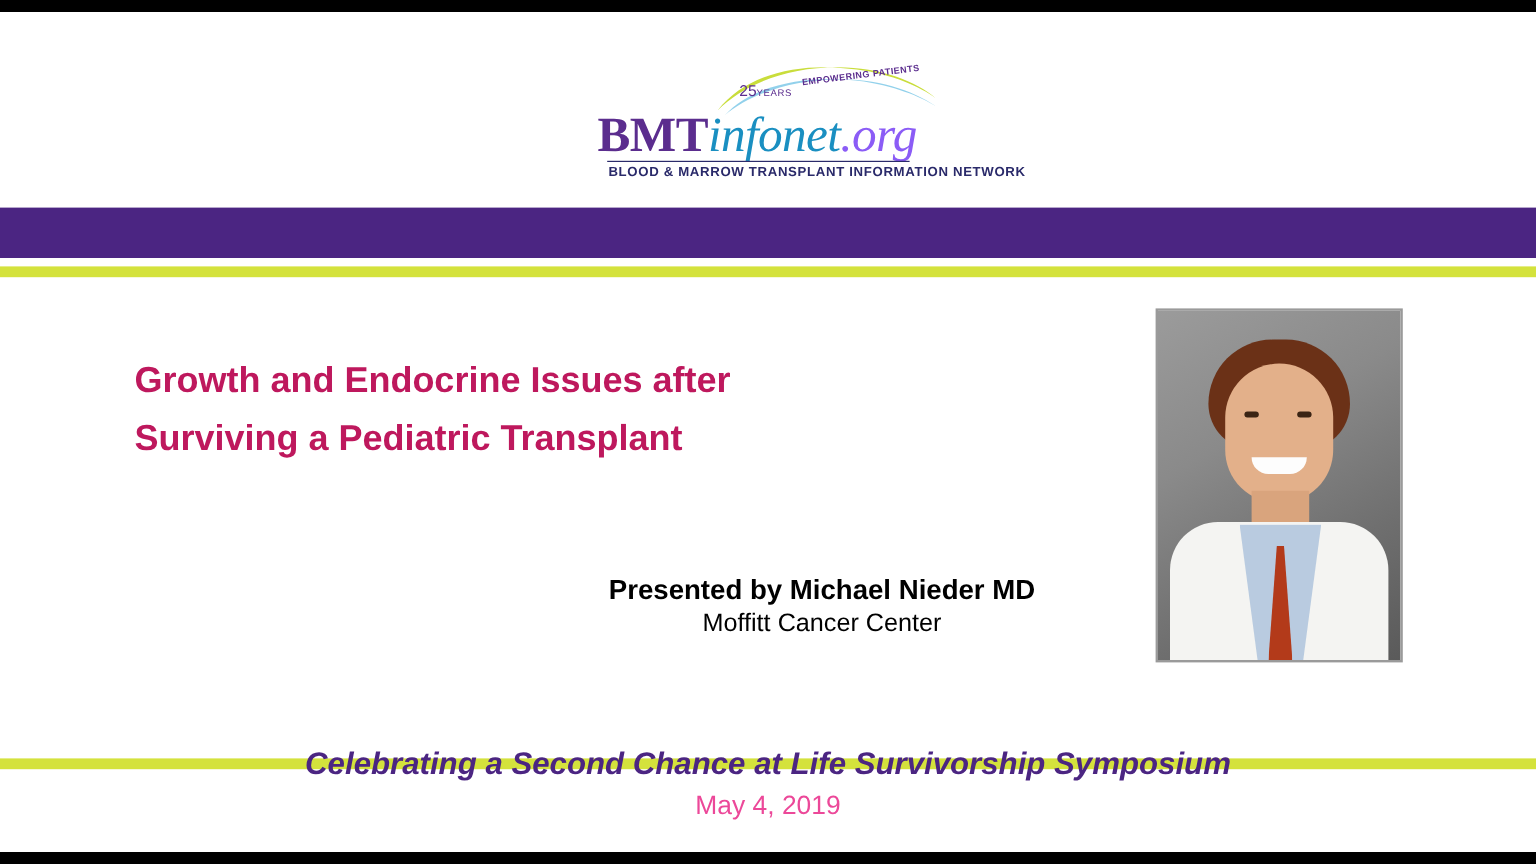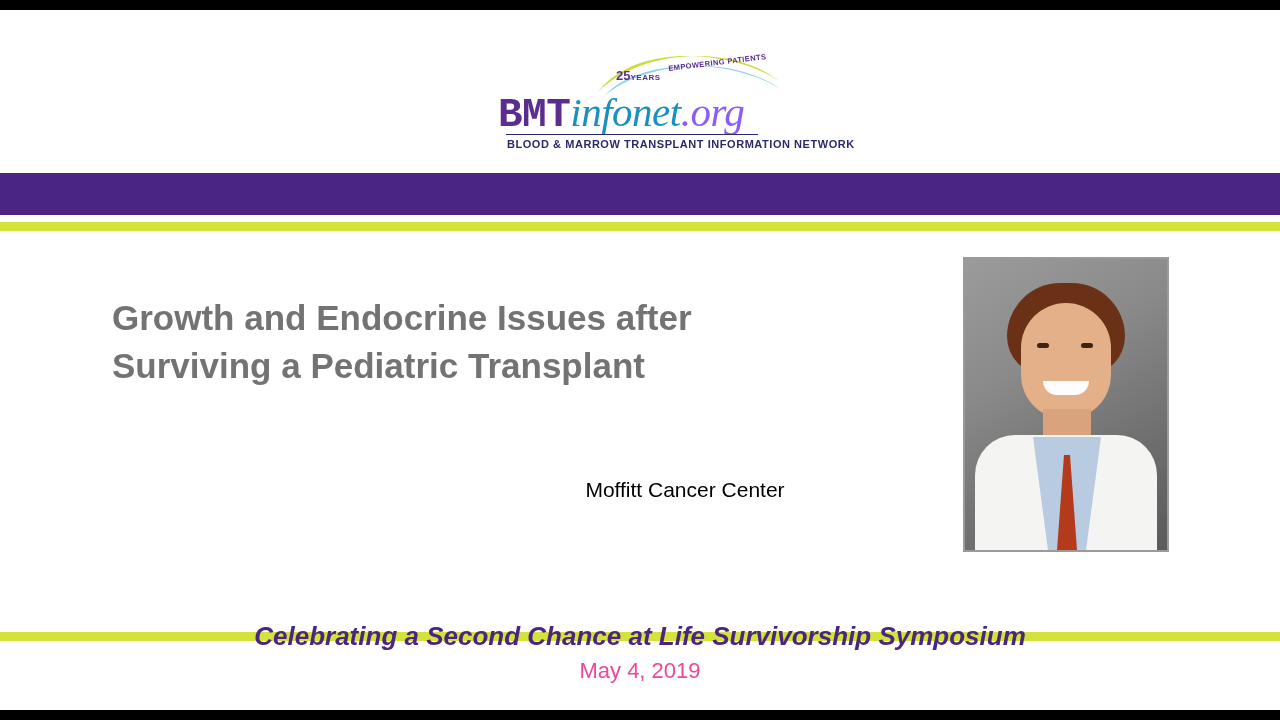--- a/index.html
+++ b/index.html
@@ -54,21 +54,21 @@
   .logo-main {
     position: absolute;
     left: 0;
     top: 36px;
     white-space: nowrap;
     font-size: 40px;
     line-height: 48px;
     letter-spacing: -0.5px;
   }
   .logo-bmt {
-    font-family: Liberation Mono, monospace;
+    font-family: Liberation Serif, serif;
     font-weight: bold;
     color: #5b2d8e;
     font-size: 41px;
   }
   .logo-infonet {
     font-family: "Liberation Serif", serif;
     font-style: italic;
     color: #1a8fc1;
     font-size: 41px;
   }
@@ -76,21 +76,21 @@
     font-family: "Liberation Serif", serif;
     font-style: italic;
     color: #8b5cf6;
     font-size: 41px;
   }
   .logo-years {
     position: absolute;
     left: 118px;
     top: 16px;
     font-size: 13px;
-    font-weight: bold;
+    font-weight: normal;
     color: #5b2d8e;
     letter-spacing: 0px;
   }
   .logo-years .yrs-small {
     font-size: 8px;
     letter-spacing: 0.5px;
   }
   .logo-empower {
     position: absolute;
     left: 170px;
@@ -147,23 +147,23 @@
   }
 
   
   .title-block {
     position: absolute;
     left: 112px;
     top: 284px;
     width: 760px;
   }
   .title-line {
-    font-size: 35px;
-    font-weight: bold;
-    color: #737373;
+    font-size: 30px;
+    font-weight: bold;
+    color: #be185d;
     line-height: 48px;
     white-space: nowrap;
   }
 
   
   .presenter-block {
     position: absolute;
     left: 420px;
     top: 466px;
     width: 530px;
@@ -315,20 +315,21 @@
 
     <div class="band-purple"></div>
     <div class="band-lime-top"></div>
 
     <div class="title-block">
       <div class="title-line">Growth and Endocrine Issues after</div>
       <div class="title-line">Surviving a Pediatric Transplant</div>
     </div>
 
     <div class="presenter-block">
+      <div class="presenter-name">Presented by Michael Nieder MD</div>
       <div class="presenter-org">Moffitt Cancer Center</div>
     </div>
 
     <div class="photo">
       <div class="hair"></div>
       <div class="face"></div>
       <div class="eye-l"></div>
       <div class="eye-r"></div>
       <div class="smile"></div>
       <div class="neck"></div>

